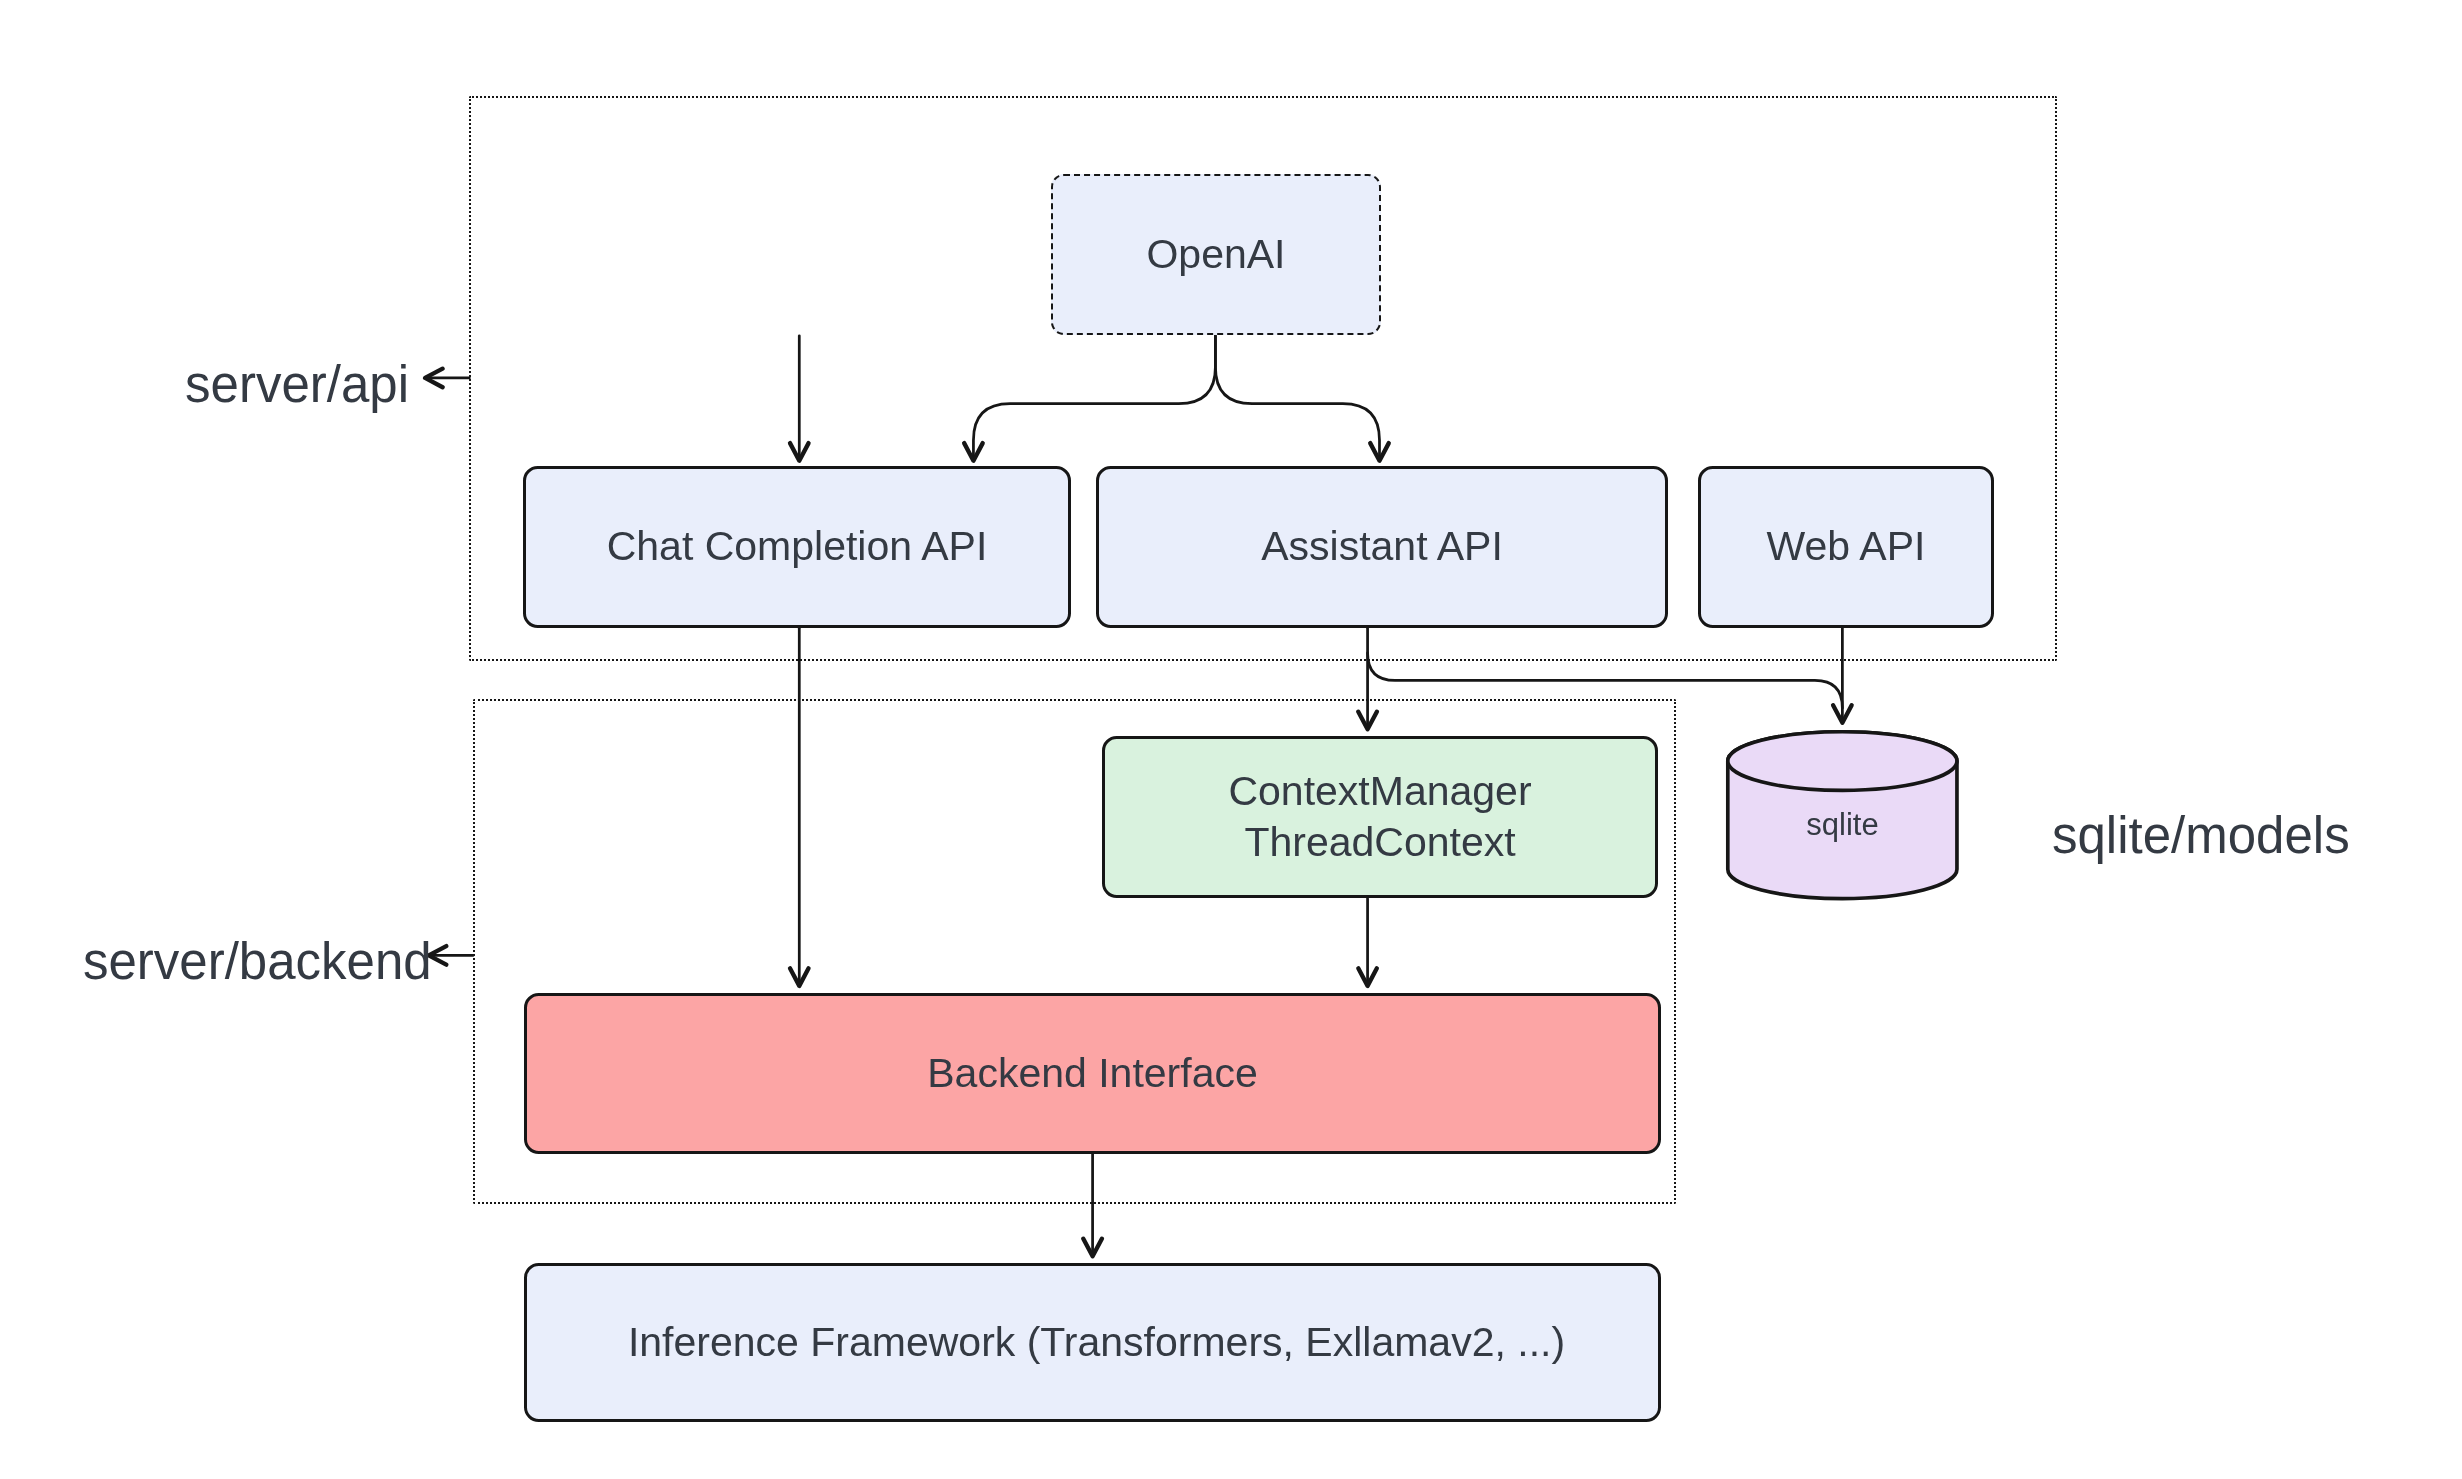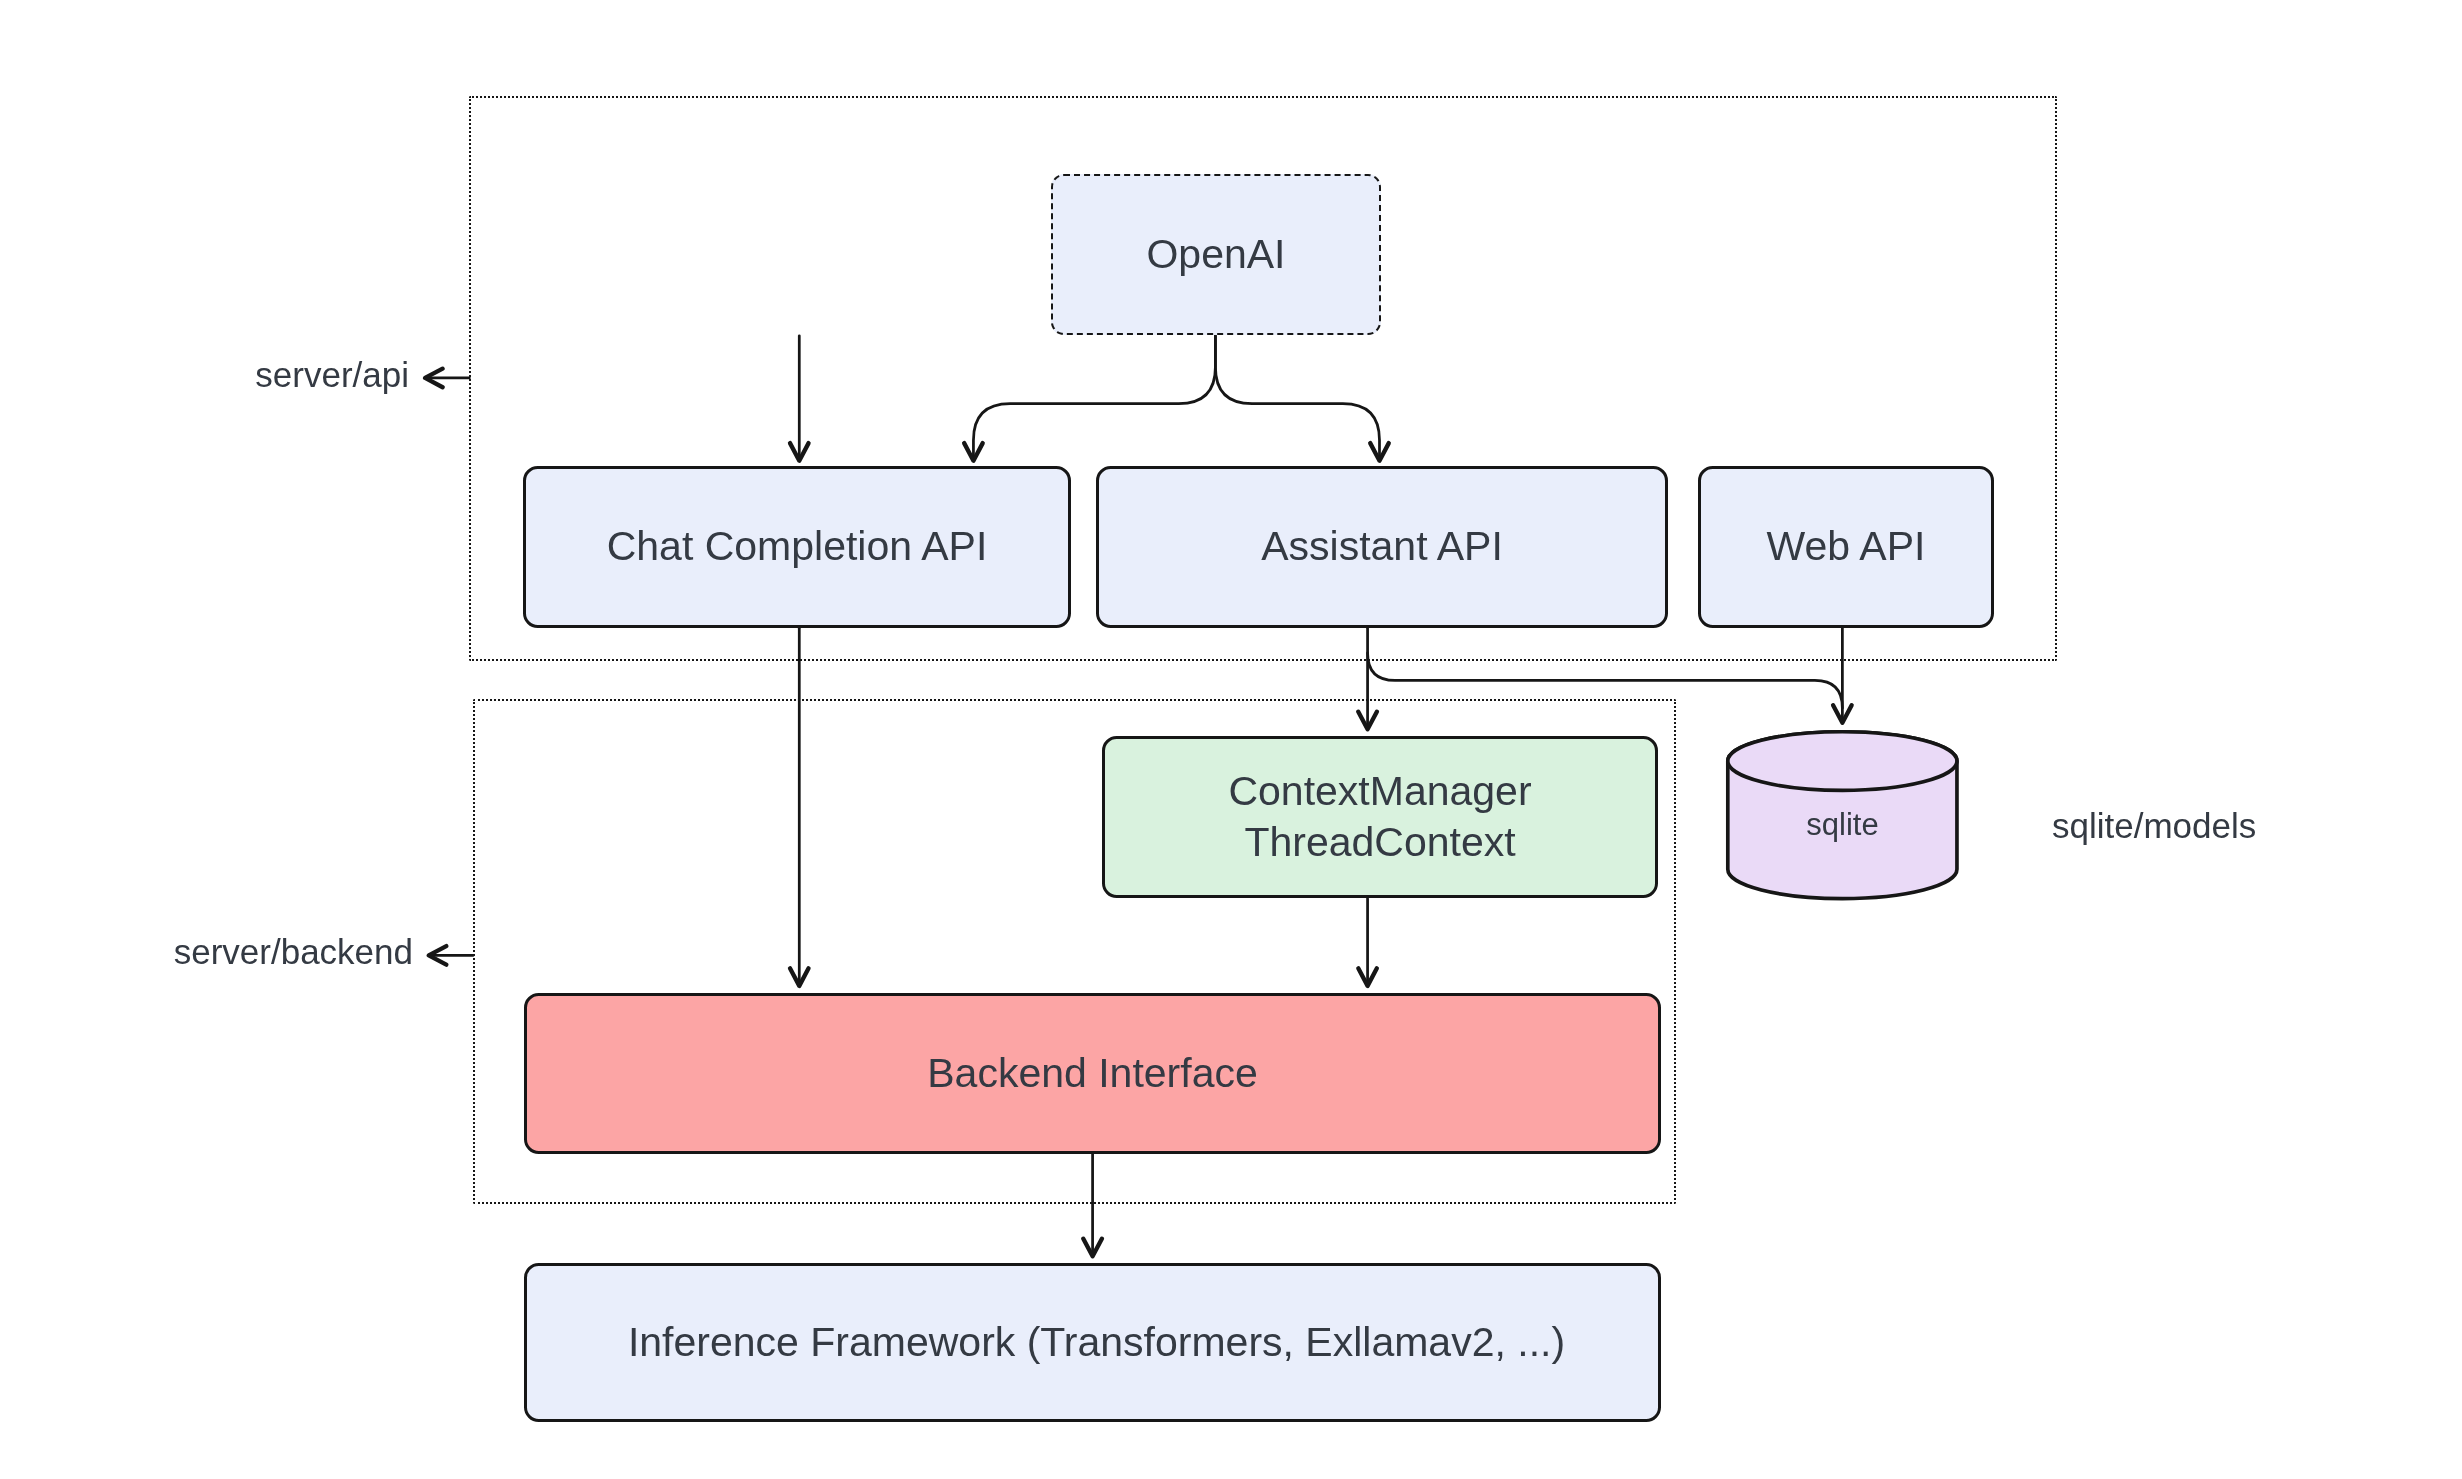--- a/index.html
+++ b/index.html
@@ -27,21 +27,21 @@
     border-radius:14.7px;
     font-size:41px;
     line-height:1.25;
     text-align:center;
     box-sizing:border-box;
     background:#e9eefb;
   }
   .node.dashed{border:2.8px dashed #161616;border-radius:13px;}
   .side-label{
     position:absolute;
-    font-size:35px;
+    font-size:51px;
     line-height:1.2;
     white-space:nowrap;
   }
   .right-align{text-align:right;}
   svg.layer{position:absolute;left:0;top:0;}
   .cyl-label{
     position:absolute;
     font-size:31px;
     text-align:center;
   }

